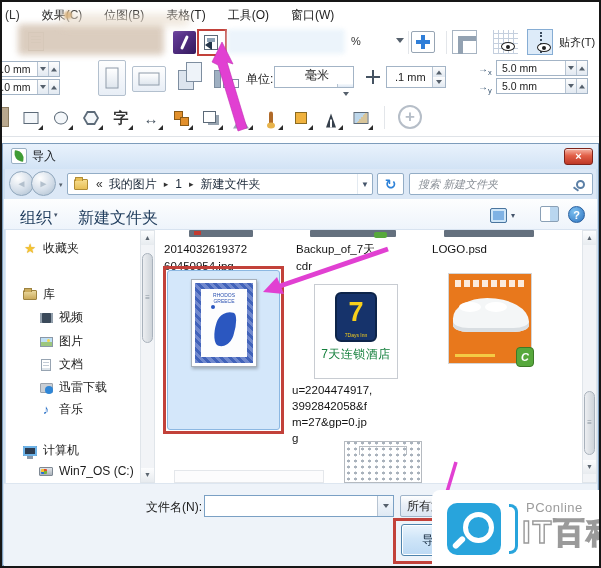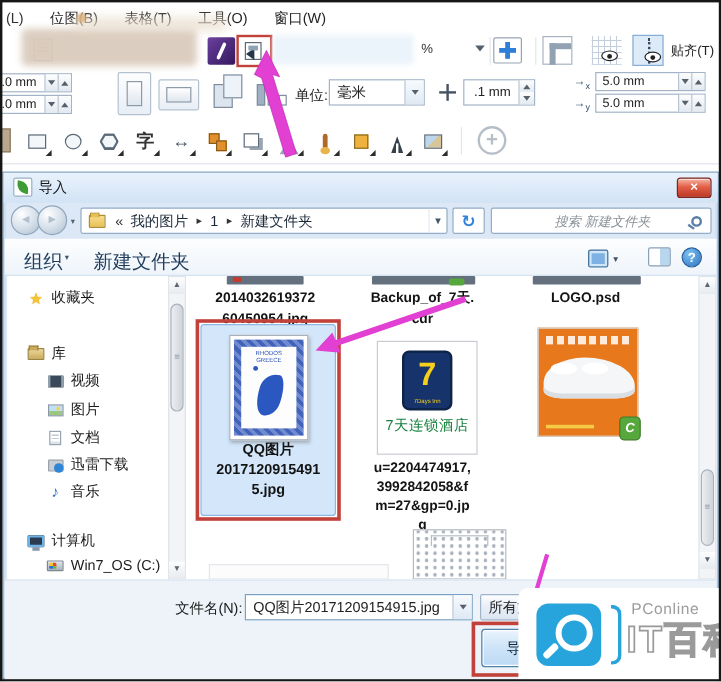--- a/index.html
+++ b/index.html
@@ -64,21 +64,21 @@
   .tri-dn { border-top:4px solid #55606c; transform:translate(-50%,-30%); }
   .orient-btn { position:absolute; background:linear-gradient(#fefefe,#e8eef6); border:1px solid #b3c0ce; border-radius:2px; }
   .page-v { position:absolute; left:50%; top:50%; transform:translate(-50%,-50%); width:13px; height:21px;
             background:linear-gradient(#fff,#dfe6ee); border:1px solid #8d9aa8; }
   .page-h { position:absolute; left:50%; top:50%; transform:translate(-50%,-50%); width:21px; height:13px;
             background:linear-gradient(#fff,#dfe6ee); border:1px solid #8d9aa8; }
   .pages-icon { left:176px; top:5px; width:30px; height:32px; }
   .pages-icon b { position:absolute; width:16px; height:20px; background:#eef3f9; border:1.5px solid #7e8ea0; }
   .bars-icon { left:212px; top:8px; width:26px; height:26px; }
   .bars-icon b { position:absolute; bottom:3px; background:#fff; border:1.5px solid #7e8ea0; width:7px; }
-  .unit-combo { left:272px; top:9px; width:80px; height:22px; }
+  .unit-combo { left:272px; top:9px; width:80px; height:22px;flex-direction:column; }
   .combo-btn { margin-left:auto; width:16px; height:100%; background:linear-gradient(#f7fafd,#dfe9f4);
                border-left:1px solid #b7c4d2; position:relative; }
   .nudge-icon { left:364px; top:13px; width:14px; height:14px; }
   .nudge-icon::before { content:""; position:absolute; left:6px; top:0; width:2px; height:14px; background:#455362; }
   .nudge-icon::after  { content:""; position:absolute; left:0; top:6px; width:14px; height:2px; background:#455362; }
   .dup-lab { position:absolute; font-size:10px; color:#33506e; }
   .dup-lab sub { font-size:7.5px; }
 
   
   .toolbox { position:absolute; left:2px; top:100px; width:597px; height:37px; background:#fff;
@@ -143,21 +143,21 @@
   .folder-ic::before { content:""; position:absolute; left:0; top:-3px; width:6px; height:3px;
                background:#e8bf55; border:1px solid #b08c34; border-bottom:none; border-radius:1px 1px 0 0; }
   .crumb { font-size:12px; color:#1c2a3a; padding:0 3px; }
   .crumb-sep { font-size:9px; color:#333; padding:0 4px; }
   .bc-dd { margin-left:auto; width:15px; height:100%; display:flex; align-items:center; justify-content:center;
            font-size:8px; color:#44546a; border-left:1px solid #e3eaf1; }
   .refresh-btn { position:absolute; left:374px; top:4px; width:27px; height:22px; background:#fff;
                  border:1px solid #93adc6; border-radius:2px; color:#2e82d8; font-size:14px; font-weight:bold;
                  text-align:center; line-height:20px; }
   .search-box { position:absolute; left:406px; top:4px; width:184px; height:22px; background:#fff;
-                border:1px solid #93adc6; border-radius:2px; display:flex; align-items:center;padding-left:44px; }
+                border:1px solid #93adc6; border-radius:2px; display:flex; align-items:center; }
   .search-ph { font-style:italic; font-size:11px; color:#8a9097; margin-left:8px; }
   .mag { margin-left:auto; margin-right:7px; width:9px; height:9px; border:2px solid #5b7fa6; border-radius:50%; position:relative; }
   .mag::after { content:""; position:absolute; left:-5px; top:6px; width:6px; height:2px; background:#5b7fa6; transform:rotate(35deg); }
   .cmdbar { position:absolute; left:1px; top:55px; right:1px; height:31px;
             background:linear-gradient(#fdfefe,#eef4fb); border-bottom:1px solid #d8e3f0; }
   .cmd-item { position:absolute; top:9px; font-size:16px; color:#1f3c5c; }
   .views-btn { position:absolute; left:486px; top:6px; width:36px; height:20px; display:flex; align-items:center; }
   .views-ic { width:17px; height:15px; background:#7fb2e4; border:1px solid #4a759e; border-radius:2px;
               box-shadow:inset 0 0 0 2px #cfe6f8; }
   .views-dd { font-size:8px; color:#44546a; margin-left:4px; }
@@ -187,21 +187,21 @@
   .comp-ic::after { content:""; position:absolute; left:4px; bottom:-3px; width:6px; height:3px; background:#8a98a8; }
   .drive-ic { width:14px; height:9px; background:linear-gradient(#e2e6ea,#aab2ba); border:1px solid #7e8893; border-radius:1px; position:relative; }
   .drive-ic::after { content:""; position:absolute; left:1px; bottom:1px; width:6px; height:5px;
         background:conic-gradient(#e24a2e 0 25%,#74b33e 0 50%,#2a6fd4 0 75%,#f5c131 0); border-radius:1px; }
   .vscroll { position:absolute; width:15px; background:#f2f4f7; border:1px solid #e0e5ea; }
   .scroll-btn { position:absolute; left:0; right:0; height:14px; background:linear-gradient(#fcfdfe,#e7ebef);
                 text-align:center; font-size:7px; color:#5c6670; line-height:14px; }
   .scroll-thumb { position:absolute; left:1px; right:1px; background:linear-gradient(90deg,#eceef1,#ced4da);
                   border:1px solid #a9b2bc; border-radius:6px; text-align:center; color:#8a949e; font-size:8px; }
   .filelist { position:absolute; left:152px; top:0; right:15px; bottom:0; overflow:hidden; }
-  .flabel { position:absolute; text-align:center; font-size:11.5px; line-height:16.5px; color:#141414; white-space:pre-line;font-weight:bold; }
+  .flabel { position:absolute; font-size:11.5px; line-height:16.5px; color:#141414; white-space:pre-line; }
   .strip { position:absolute; height:7px; background:#64707e; border-radius:1px; }
   .anno { position:absolute; border:3px solid var(--red); }
   .sel-bg { position:absolute; background:#d4e7fa; border:1px solid #8cb8e2; border-radius:3px; }
   .qq-thumb { position:absolute; background:#fff; border:1px solid #a7b0ba; box-shadow:1px 2px 3px rgba(0,0,0,.25); padding:3px; }
   .qq-frame { width:100%; height:100%; background:repeating-linear-gradient(45deg,#7189ce 0 3px,#4263ba 3px 6px); padding:6px; }
   .qq-inner { width:100%; height:100%; background:#fdfdfe; position:relative; text-align:center; }
   .qq-tt { font-size:5px; color:#2a50b0; line-height:6px; padding-top:3px; }
   .qq-island { position:absolute; left:14px; top:22px; width:20px; height:36px; background:#2b57c0;
                border-radius:65% 35% 55% 45%/40% 60% 40% 60%; transform:rotate(18deg); }
   .qq-dot { position:absolute; left:10px; top:16px; width:4px; height:4px; background:#2b57c0; border-radius:50%; }
@@ -247,20 +247,21 @@
         -webkit-text-stroke:1.4px #9a9a9a; letter-spacing:2px; white-space:nowrap; }
   svg.arrows { position:absolute; left:0; top:0; z-index:55; pointer-events:none; }
 </style>
 </head>
 <body>
 
 <div class="shot">
 
   <div class="menubar">
     <span class="menu-item">(L)</span>
+    <span class="menu-item">效果(C)</span>
     <span class="menu-item">位图(B)</span>
     <span class="menu-item">表格(T)</span>
     <span class="menu-item">工具(O)</span>
     <span class="menu-item">窗口(W)</span>
   </div>
 
   <div class="tbrow">
     <div class="abs doc-faint"></div>
     <div class="abs purple-icon"></div>
     <div class="abs import-redbox">
@@ -532,23 +533,20 @@
         <div class="sel-bg" style="left:9px; top:40px; width:113px; height:160px"></div>
         <div class="qq-thumb" style="left:33px; top:49px; width:66px; height:88px">
           <div class="qq-frame">
               <div class="qq-inner">
             <div class="qq-tt"><span>RHODOS</span><br><span>GREECE</span></div>
             <div class="qq-dot"></div>
             <div class="qq-island"></div>
           </div>
             </div>
         </div>
-        <div class="flabel" style="left:9px; top:136px; width:113px; font-size:12px; line-height:17px">QQ图片
-2017120915491
-5.jpg</div>
 
         <div class="card7" style="left:156px; top:54px; width:84px; height:95px">
           <div class="logo7">
             <div class="d">7</div>
             <div class="c">7Days Inn</div>
           </div>
           <div class="brand7">7天连锁酒店</div>
         </div>
         <div class="flabel" style="left:134px; top:152px; width:120px; line-height:16px">u=2204474917,
 3992842058&amp;f
@@ -568,21 +566,20 @@
       <div class="vscroll" style="right:0; top:0; height:253px">
         <div class="scroll-btn" style="top:0">▲</div>
         <div class="scroll-thumb" style="top:160px; height:64px; line-height:62px">≡</div>
         <div class="scroll-btn" style="bottom:8px">▼</div>
       </div>
     </div>
 
     <div class="dfooter">
       <span class="abs t12" style="left:142px; top:15px">文件名(N):</span>
       <div class="fld" style="left:200px; top:11px; width:190px; height:22px; border-color:#7aa0c4">
-        <span style="margin-left:6px; font-size:12px">QQ图片20171209154915.jpg</span>
         <span class="combo-btn">
             <s class="tri-dn" style="left:8px; top:10px"></s>
           </span>
       </div>
       <div class="abs gbtn" style="left:396px; top:11px; width:72px; height:22px; font-size:12px; color:#1b1b1b; line-height:20px; padding-left:6px">
         <span>所有文...</span>
       </div>
       <div class="anno" style="left:389px; top:34px; width:82px; height:46px"></div>
       <div class="import-btn">导入</div>
     </div>

